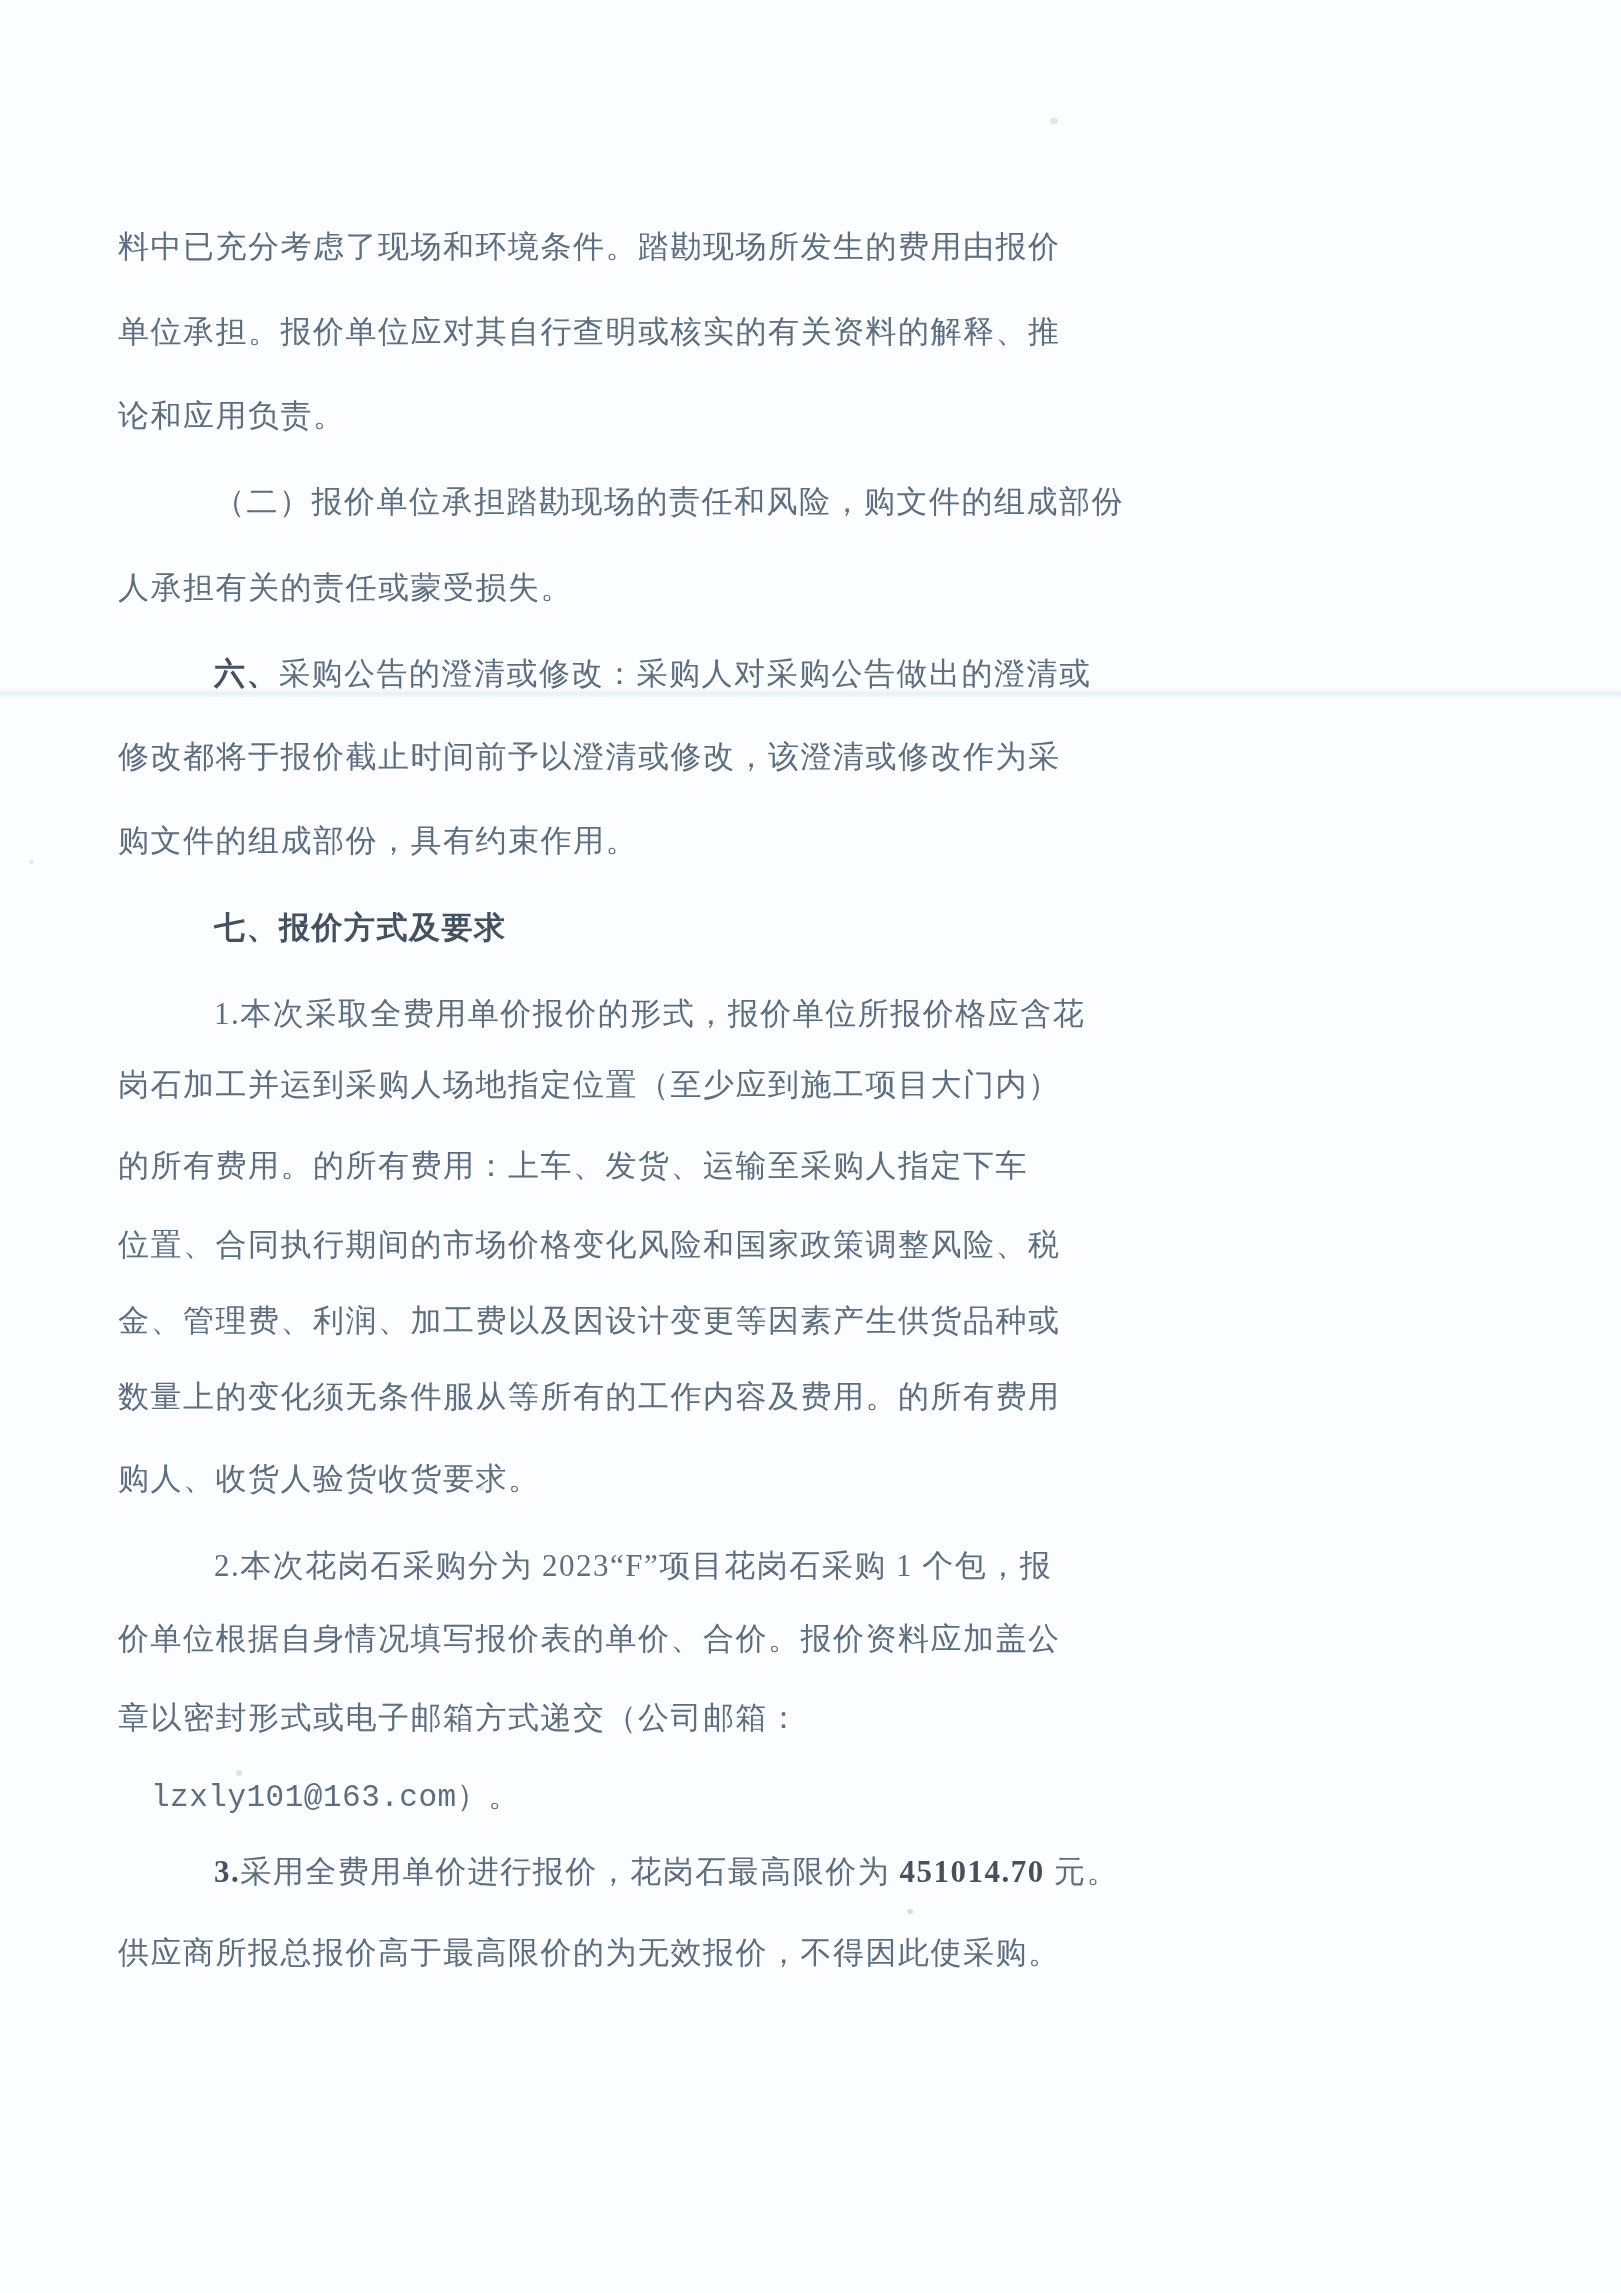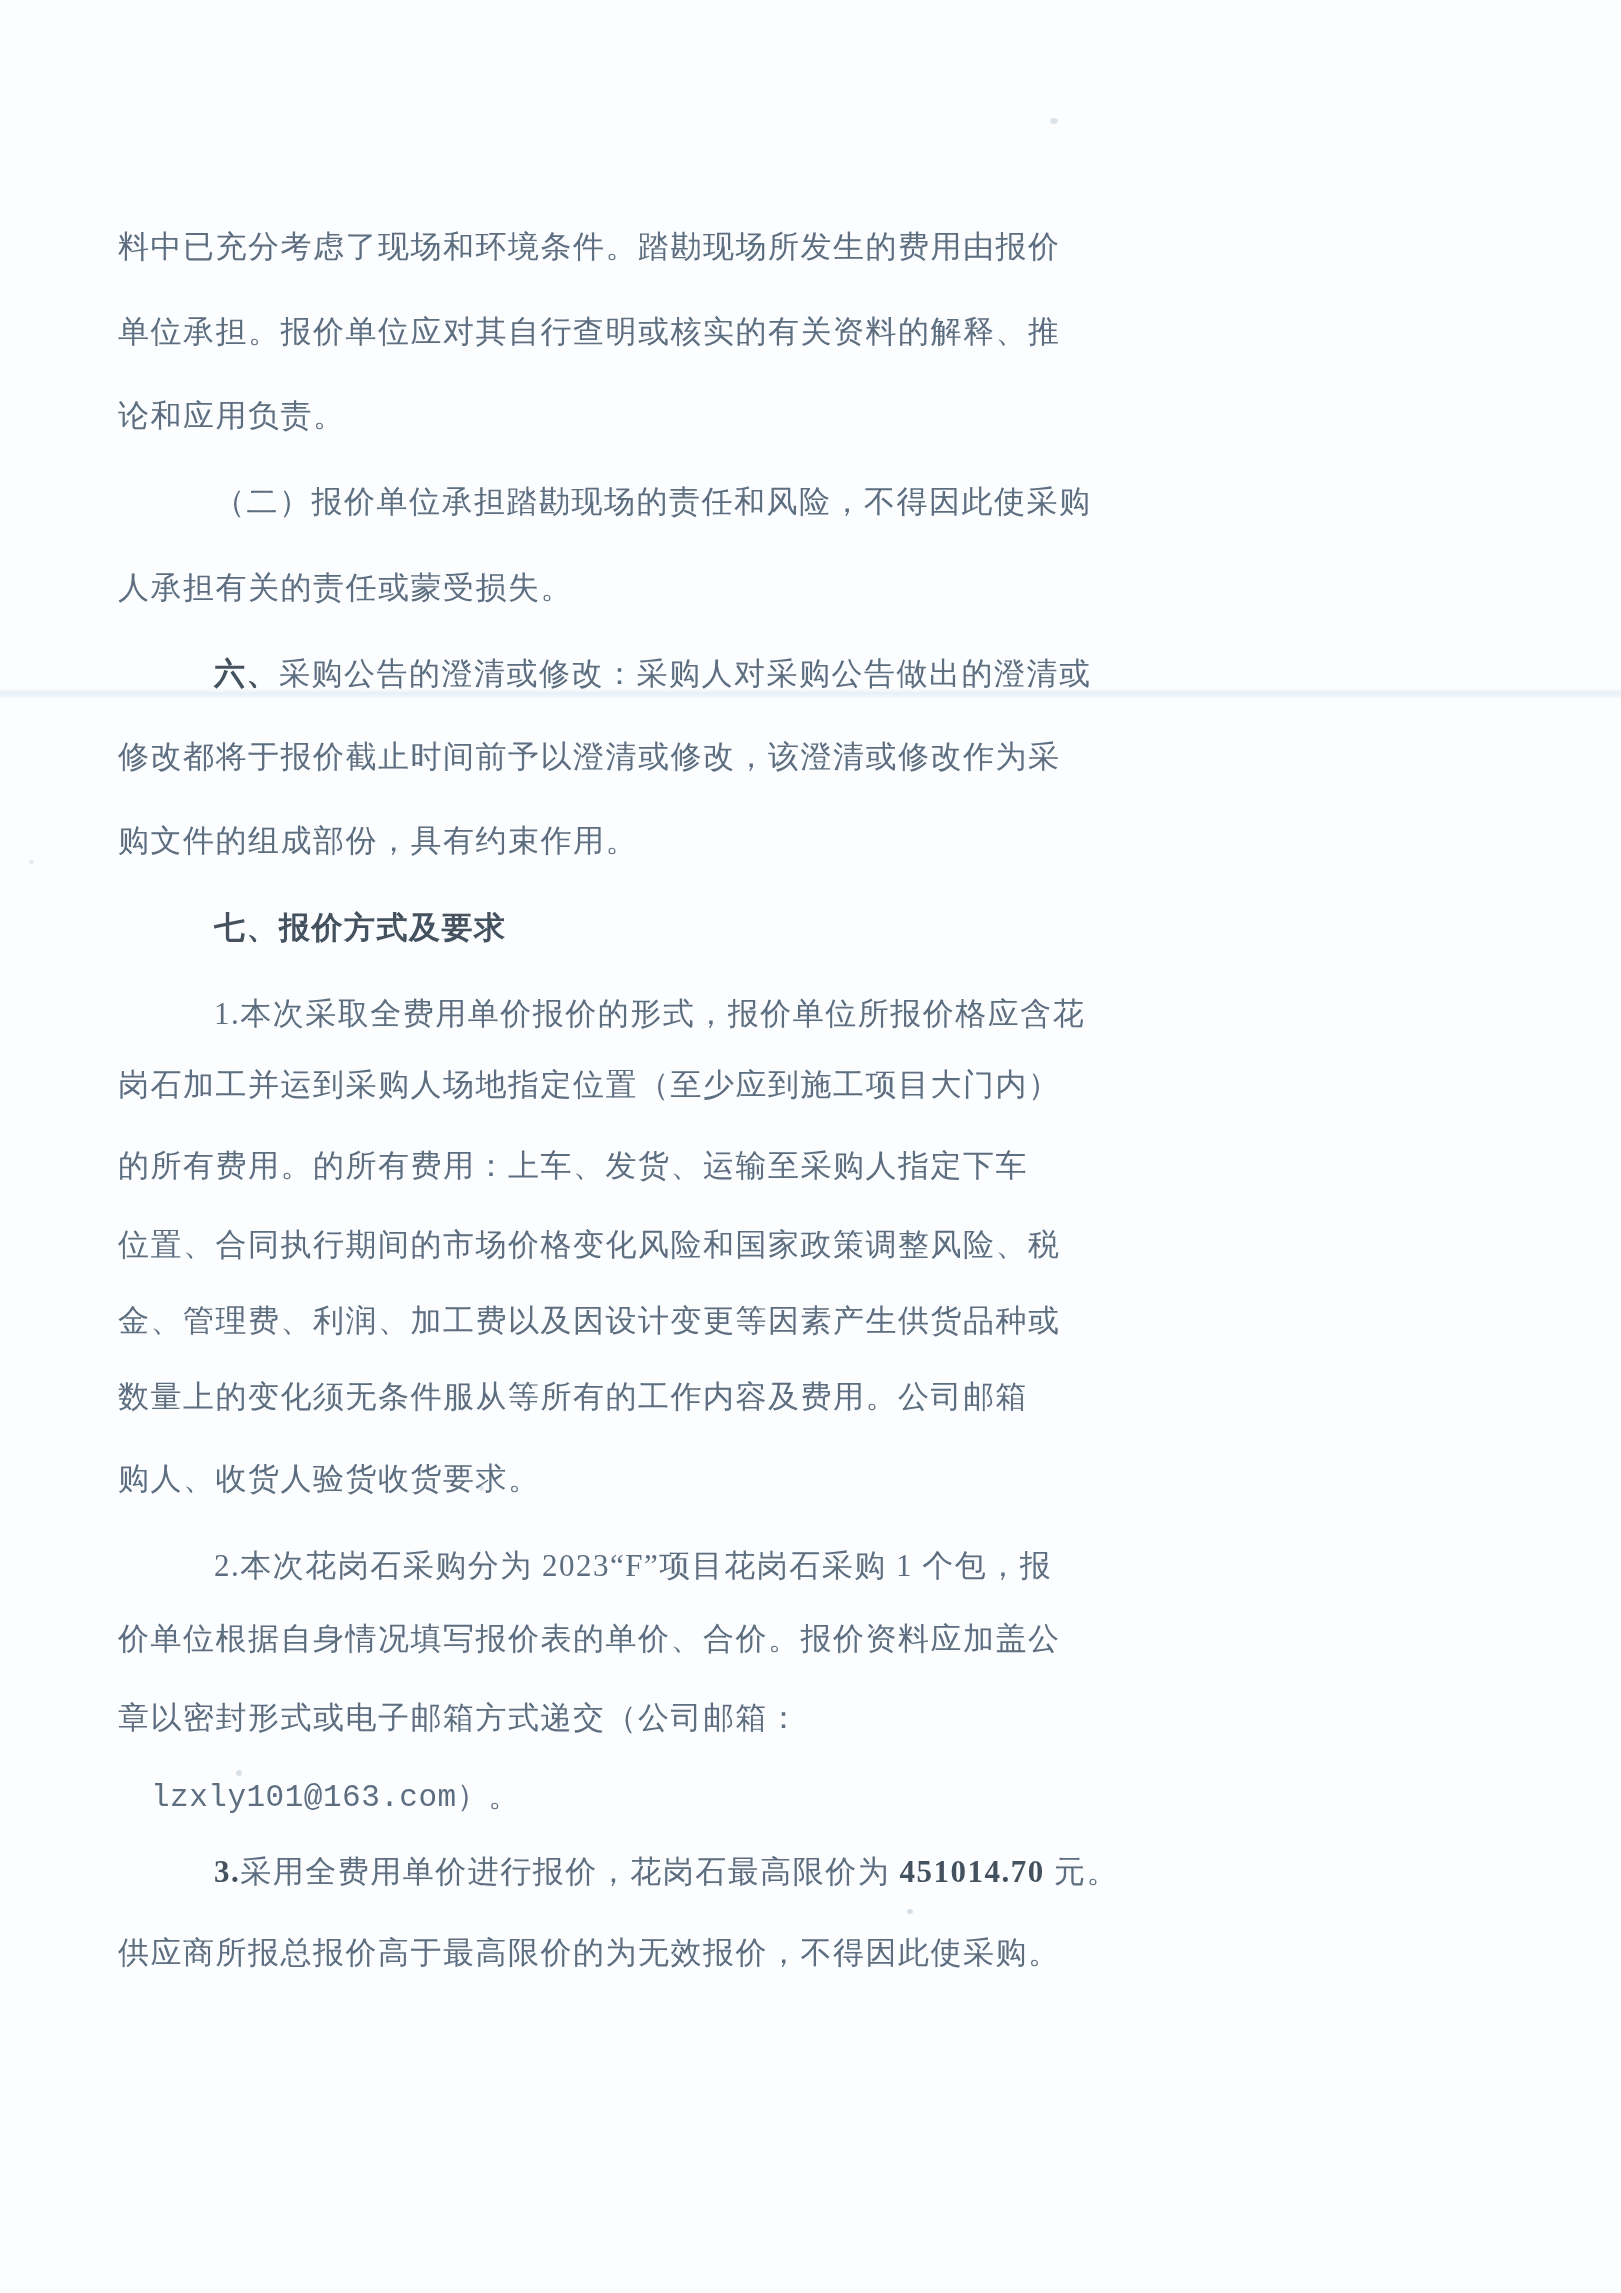--- a/index.html
+++ b/index.html
@@ -75,32 +75,32 @@
   <div class="band"></div>
   <div class="speck s1"></div>
   <div class="speck s2"></div>
   <div class="speck s3"></div>
   <div class="speck s4"></div>
   <div class="speck s5"></div>
   <div class="doc">
       <div class="line" style="top: 229px;"><span class="seg">料中已充分考虑了现场和环境条件。踏勘现场所发生的费用由报价</span></div>
       <div class="line" style="top: 314px;"><span class="seg">单位承担。报价单位应对其自行查明或核实的有关资料的解释、推</span></div>
       <div class="line" style="top: 398px;"><span class="seg">论和应用负责。</span></div>
-      <div class="line indent" style="top: 484px;"><span class="seg">（二）报价单位承担踏勘现场的责任和风险，不得因此使采购</span></div>
+      <div class="line indent" style="top: 484px;"><span class="seg">（二）报价单位承担踏勘现场的责任和风险，购文件的组成部份</span></div>
       <div class="line" style="top: 570px;"><span class="seg">人承担有关的责任或蒙受损失。</span></div>
       <div class="line indent" style="top: 656px;"><span class="seg bold">六、</span><span class="seg">采购公告的澄清或修改：采购人对采购公告做出的澄清或</span></div>
       <div class="line" style="top: 739px;"><span class="seg">修改都将于报价截止时间前予以澄清或修改，该澄清或修改作为采</span></div>
       <div class="line" style="top: 823px;"><span class="seg">购文件的组成部份，具有约束作用。</span></div>
       <div class="line indent" style="top: 910px;"><span class="seg bold">七、报价方式及要求</span></div>
       <div class="line indent" style="top: 996px;"><span class="seg">1.本次采取全费用单价报价的形式，报价单位所报价格应含花</span></div>
       <div class="line" style="top: 1067px;"><span class="seg">岗石加工并运到采购人场地指定位置（至少应到施工项目大门内）</span></div>
       <div class="line" style="top: 1148px;"><span class="seg">的所有费用。的所有费用：上车、发货、运输至采购人指定下车</span></div>
       <div class="line" style="top: 1227px;"><span class="seg">位置、合同执行期间的市场价格变化风险和国家政策调整风险、税</span></div>
       <div class="line" style="top: 1303px;"><span class="seg">金、管理费、利润、加工费以及因设计变更等因素产生供货品种或</span></div>
-      <div class="line" style="top: 1379px;"><span class="seg">数量上的变化须无条件服从等所有的工作内容及费用。公司邮箱</span></div>
+      <div class="line" style="top: 1379px;"><span class="seg">数量上的变化须无条件服从等所有的工作内容及费用。的所有费用</span></div>
       <div class="line" style="top: 1461px;"><span class="seg">购人、收货人验货收货要求。</span></div>
       <div class="line indent" style="top: 1548px;"><span class="seg">2.本次花岗石采购分为 2023“F”项目花岗石采购 1 个包，报</span></div>
       <div class="line" style="top: 1621px;"><span class="seg">价单位根据自身情况填写报价表的单价、合价。报价资料应加盖公</span></div>
       <div class="line" style="top: 1700px;"><span class="seg">章以密封形式或电子邮箱方式递交（公司邮箱：</span></div>
       <div class="line" style="top: 1778px; margin-left: 33px;"><span class="seg mono">lzxly101@163.com）。</span></div>
       <div class="line indent" style="top: 1854px; font-family: Liberation Serif, serif;"><span class="seg bold">3.</span><span class="seg">采用全费用单价进行报价，花岗石最高限价为 </span><span class="seg bold">451014.70</span><span class="seg"> 元。</span></div>
       <div class="line" style="top: 1935px;"><span class="seg">供应商所报总报价高于最高限价的为无效报价，不得因此使采购。</span></div>
     </div>
 </div>
 

